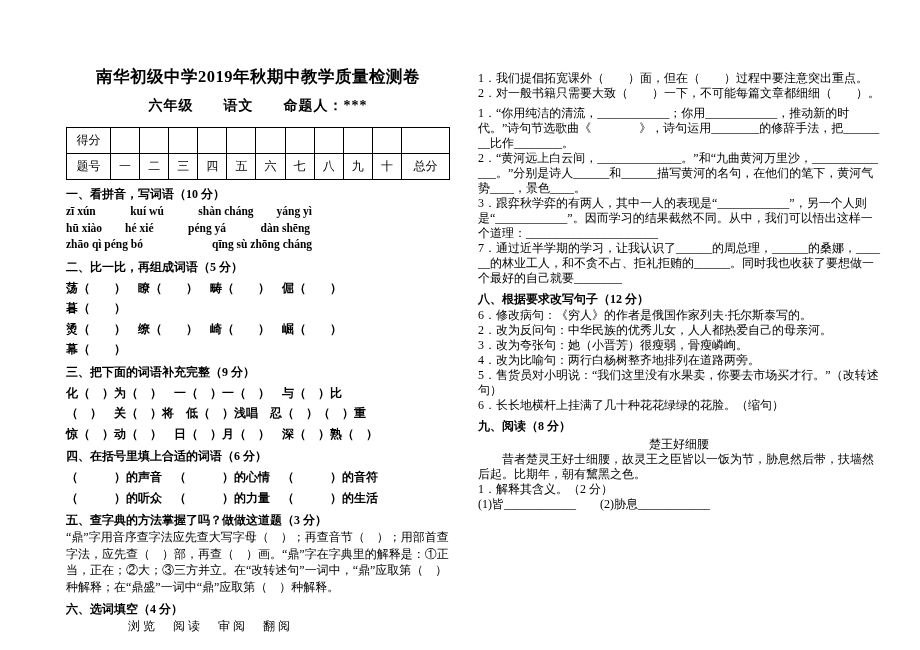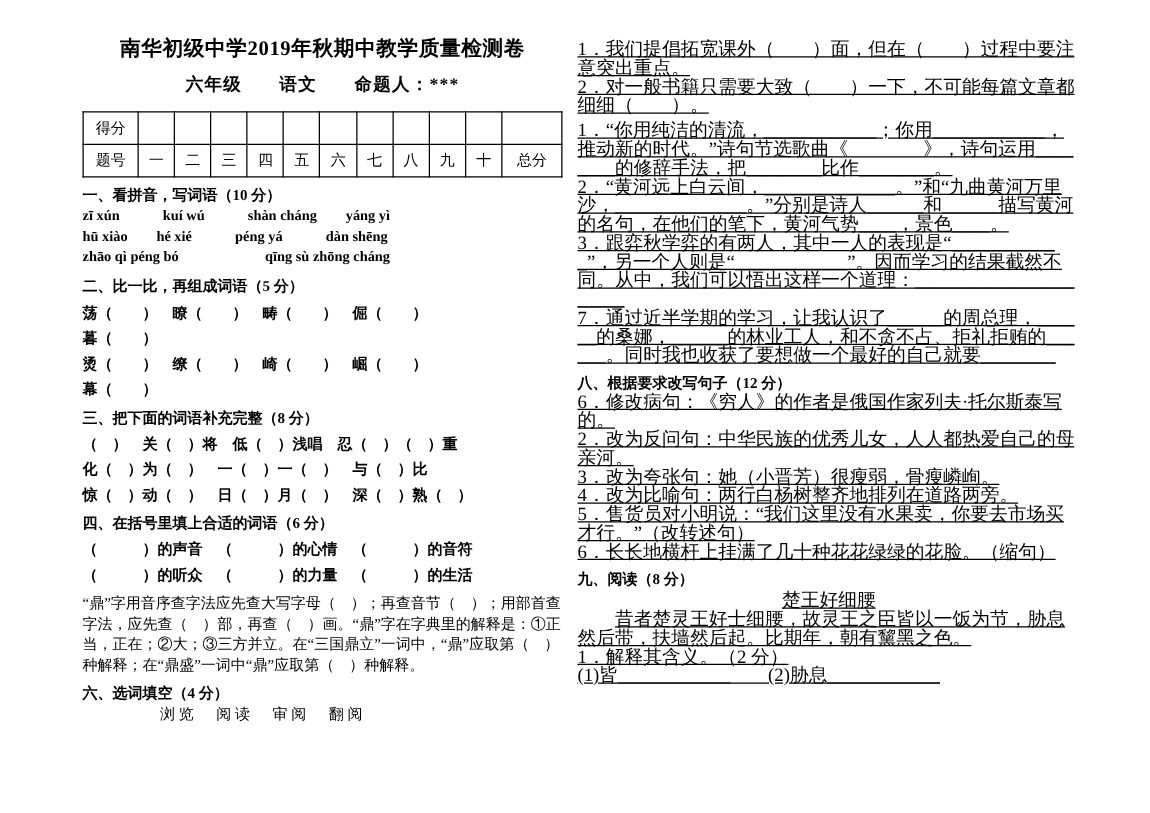--- a/index.html
+++ b/index.html
@@ -3,21 +3,21 @@
 <meta charset="utf-8">
 <style>
   * { margin:0; padding:0; box-sizing:border-box; }
   html, body { width:920px; height:650px; }
   body {
     background:#ffffff;
     color:#000000;
     font-family:"Liberation Serif","DejaVu Serif",serif;
     overflow:hidden;
   }
-  .page { display:flex; padding:28px 0 0 66px; gap:12px; }
+  .page { display:flex; padding:66px 0 0 66px; gap:28px; }
   .col-left  { width:384px; flex:none; }
   .col-right { width:402px; flex:none; }
 
   .title {
     font-size:16.5px; font-weight:700; text-align:center; letter-spacing:.5px;
   }
   .subtitle {
     font-size:14px; font-weight:700; text-align:center; margin-top:9px; letter-spacing:1px;
   }
 
@@ -31,21 +31,21 @@
   table.score td:first-child { width:44px; }
   table.score td:last-child  { width:48px; }
 
   .section { margin-top:6px; }
   .col-right .section { margin-top:5px; }
   .heading { font-size:12px; font-weight:700; line-height:17px; }
   .line {
     font-size:12px; line-height:16.5px;
     white-space:pre-wrap; word-break:break-all;
   }
-  .col-right .line { font-size:15px; line-height:15px;text-decoration:underline; }
+  .col-right .line { font-size:12px; line-height:15px; }
 
   .pinyin  { font-size:11.5px;font-weight:bold; }
   .spread  { margin-top:4px;font-weight:bold; }
   .options { margin-left:62px; letter-spacing:3px; }
   .center  { text-align:center; margin-top:2px; }
   .indent2 { text-indent:2em; }
 </style>
 </head>
 <body>
 
@@ -96,32 +96,33 @@
           <div class="line pinyin">zhāo qì péng bó　　　　　　qīng sù zhōng cháng</div>
         </div>
         <div class="section">
           <div class="heading">二、比一比，再组成词语（5 分）</div>
           <div class="line spread">荡（　　）　瞭（　　）　畴（　　）　倔（　　）</div>
           <div class="line spread">暮（　　）</div>
           <div class="line spread">烫（　　）　缭（　　）　崎（　　）　崛（　　）</div>
           <div class="line spread">幕（　　）</div>
         </div>
         <div class="section">
-          <div class="heading">三、把下面的词语补充完整（8 分）</div>
+          <div class="heading">三、把下面的词语补充完整（9 分）</div>
+          <div class="line spread">化（　）为（　）　一（　）一（　）　与（　）比</div>
           <div class="line spread">（　）　关（　）将　低（　）浅唱　忍（　）（　）重</div>
-          <div class="line spread">化（　）为（　）　一（　）一（　）　与（　）比</div>
           <div class="line spread">惊（　）动（　）　日（　）月（　）　深（　）熟（　）</div>
         </div>
         <div class="section">
           <div class="heading">四、在括号里填上合适的词语（6 分）</div>
           <div class="line spread">（　　　）的声音　（　　　）的心情　（　　　）的音符</div>
           <div class="line spread">（　　　）的听众　（　　　）的力量　（　　　）的生活</div>
         </div>
         <div class="section">
-          <div class="line">“鼎”字用音序查字法应先查大写字母（　）；再查音节（　）；用部首查字法，应先查（　）部，再查（　）画。“鼎”字在字典里的解释是：①正当，正在；②大；③三方并立。在“三国鼎立”一词中，“鼎”应取第（　）种解释；在“鼎盛”一词中“鼎”应取第（　）种解释。</div>
+          <div class="heading">五、查字典的方法掌握了吗？做做这道题（3 分）</div>
+          <div class="line">“鼎”字用音序查字法应先查大写字母（　）；再查音节（　）；用部首查字法，应先查（　）部，再查（　）画。“鼎”字在字典里的解释是：①正当，正在；②大；③三方并立。在“改转述句”一词中，“鼎”应取第（　）种解释；在“鼎盛”一词中“鼎”应取第（　）种解释。</div>
         </div>
         <div class="section">
           <div class="heading">六、选词填空（4 分）</div>
           <div class="line options">浏览　阅读　审阅　翻阅</div>
         </div>
       </div>
   </div>
 
   <div class="col-right">
     <div id="right-sections">

